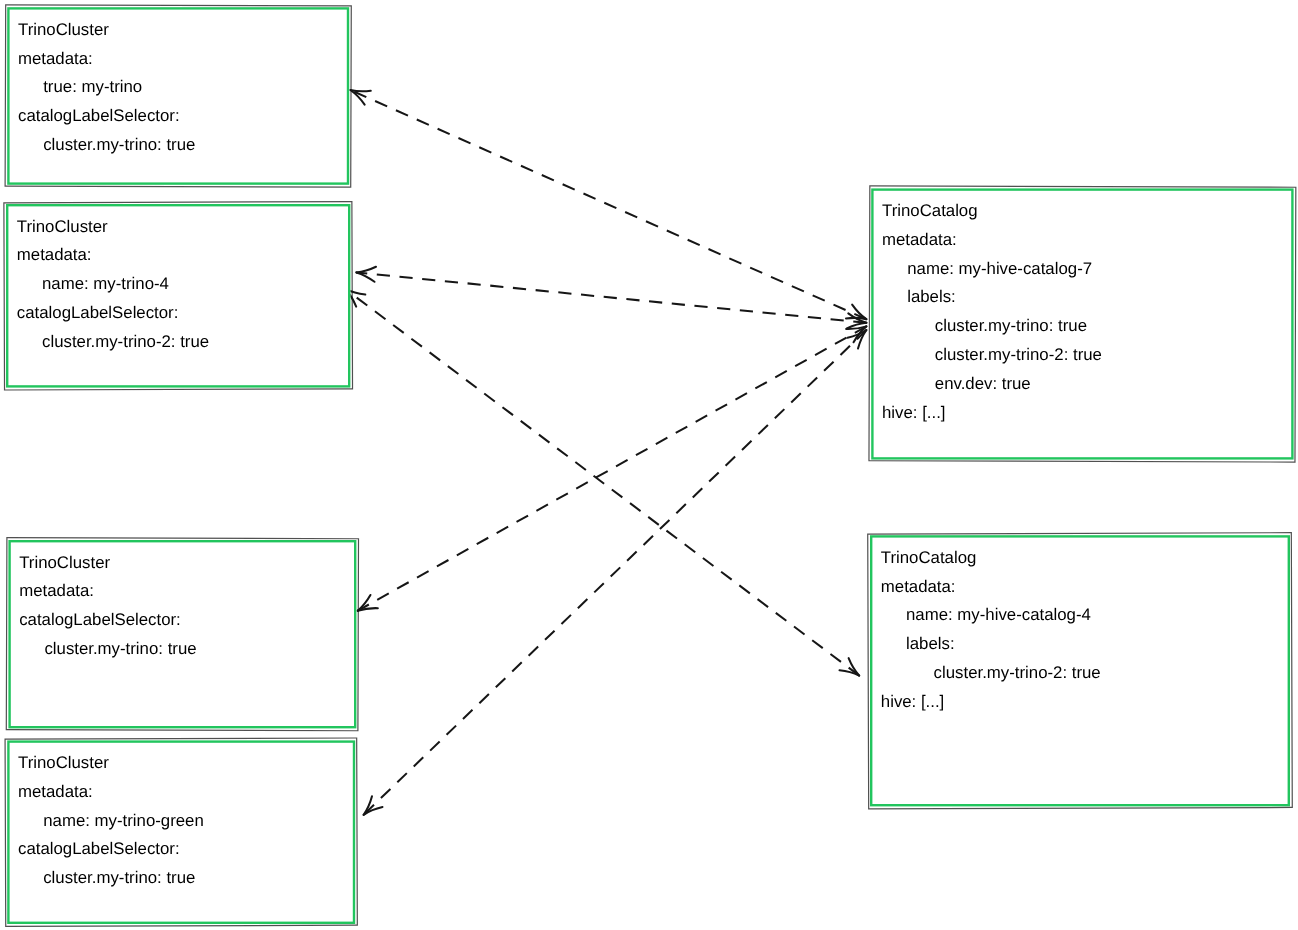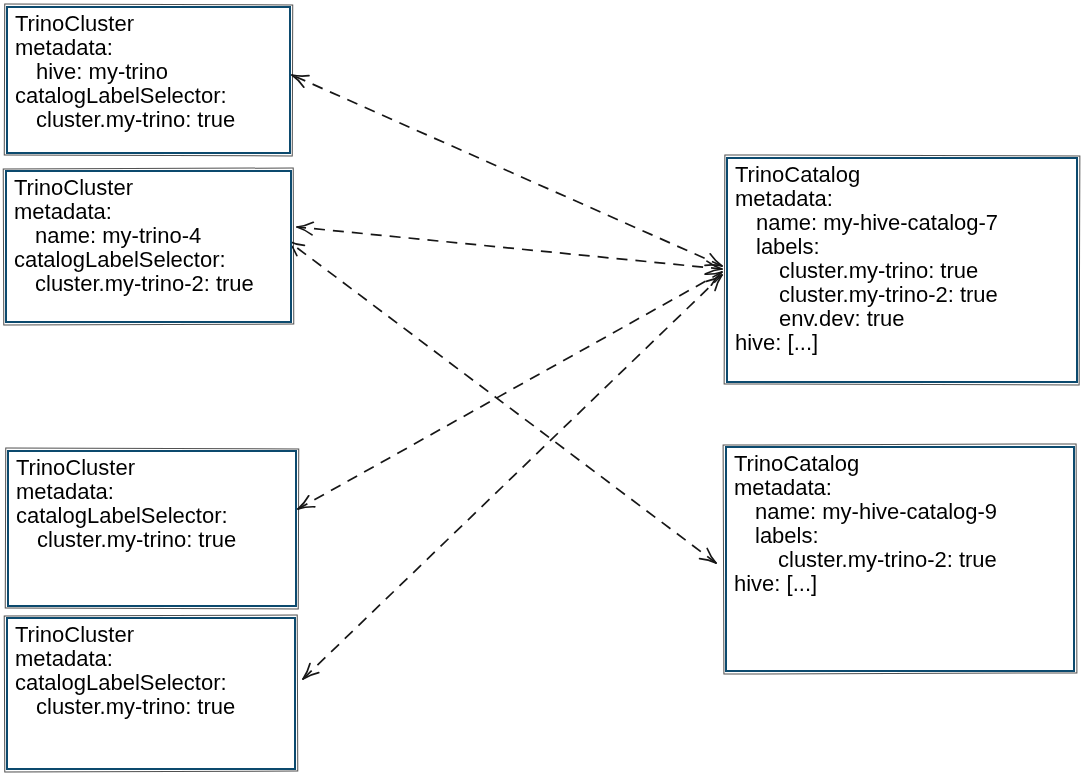--- a/index.html
+++ b/index.html
@@ -12,23 +12,23 @@
   .canvas {
     position: relative;
     width: 1082px; height: 775px;
     overflow: hidden;
     background: #ffffff;
   }
   .node {
     position: absolute;
     box-sizing: border-box;
     background: #ffffff;
-    border: 2px solid #0c4a6e;
+    border: 2px solid #22c55e;
     padding: 4px 6px 0 7px;
-    font-size: 22px;
+    font-size: 14px;
     line-height: 24px;
     z-index: 2;
   }
   
   .node::after {
     content: "";
     position: absolute;
     inset: -4px;
     border: 1.3px solid rgba(22,22,22,0.75);
     transform: rotate(0.18deg);
@@ -59,21 +59,21 @@
   }
 </style>
 </head>
 <body>
 
 <div class="canvas">
 
   <div class="node" style="left:6px; top:6px; width:285px; height:148px;">
     <div class="ln i0">TrinoCluster</div>
     <div class="ln i0">metadata:</div>
-    <div class="ln i1">hive: my-trino</div>
+    <div class="ln i1">true: my-trino</div>
     <div class="ln i0">catalogLabelSelector:</div>
     <div class="ln i1">cluster.my-trino: true</div>
   </div>
 
   <div class="node alt" style="left:5px; top:170px; width:287px; height:153px;">
     <div class="ln i0">TrinoCluster</div>
     <div class="ln i0">metadata:</div>
     <div class="ln i1">name: my-trino-4</div>
     <div class="ln i0">catalogLabelSelector:</div>
     <div class="ln i1">cluster.my-trino-2: true</div>
@@ -82,39 +82,40 @@
   <div class="node" style="left:7px; top:450px; width:290px; height:157px;">
     <div class="ln i0">TrinoCluster</div>
     <div class="ln i0">metadata:</div>
     <div class="ln i0">catalogLabelSelector:</div>
     <div class="ln i1">cluster.my-trino: true</div>
   </div>
 
   <div class="node alt" style="left:6px; top:617px; width:290px; height:153px;">
     <div class="ln i0">TrinoCluster</div>
     <div class="ln i0">metadata:</div>
+    <div class="ln i1">name: my-trino-green</div>
     <div class="ln i0">catalogLabelSelector:</div>
     <div class="ln i1">cluster.my-trino: true</div>
   </div>
 
   <div class="node" style="left:726px; top:157px; width:352px; height:226px;">
     <div class="ln i0">TrinoCatalog</div>
     <div class="ln i0">metadata:</div>
     <div class="ln i1">name: my-hive-catalog-7</div>
     <div class="ln i1">labels:</div>
     <div class="ln i2">cluster.my-trino: true</div>
     <div class="ln i2">cluster.my-trino-2: true</div>
     <div class="ln i2">env.dev: true</div>
     <div class="ln i0">hive: [...]</div>
   </div>
 
   <div class="node alt" style="left:725px; top:446px; width:350px; height:226px;">
     <div class="ln i0">TrinoCatalog</div>
     <div class="ln i0">metadata:</div>
-    <div class="ln i1">name: my-hive-catalog-9</div>
+    <div class="ln i1">name: my-hive-catalog-4</div>
     <div class="ln i1">labels:</div>
     <div class="ln i2">cluster.my-trino-2: true</div>
     <div class="ln i0">hive: [...]</div>
   </div>
 
   <svg class="edges" viewBox="0 0 1082 775">
       <g>
         <line x1="722" y1="266" x2="292" y2="75" class="edge-line"></line>
         <path d="M 722 266 Q 715.4163556850401 261.3765174634197 710.1317234003557 253.82855758119297" class="edge-head"></path>
         <path d="M 722 266 Q 714.1556450325876 264.2147665762708 705.0122780348997 265.35401049818796" class="edge-head"></path>

